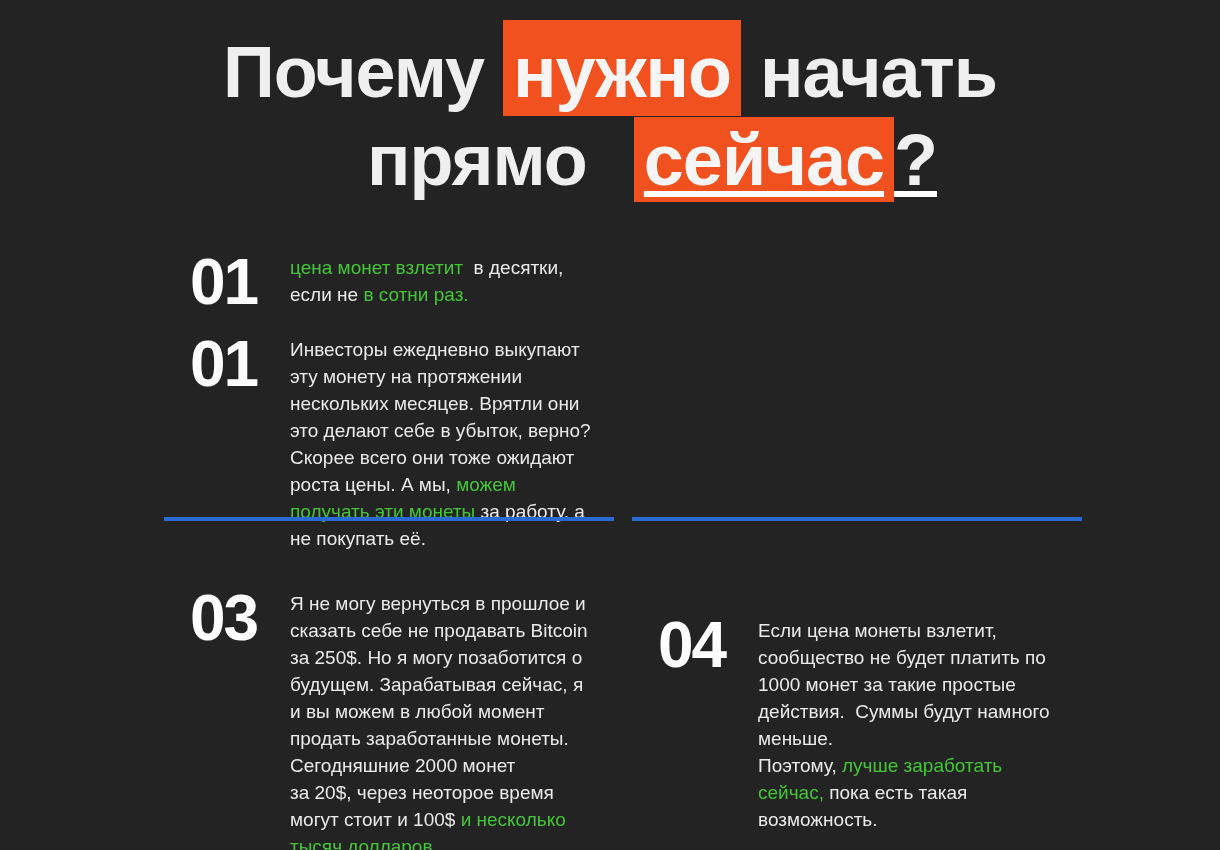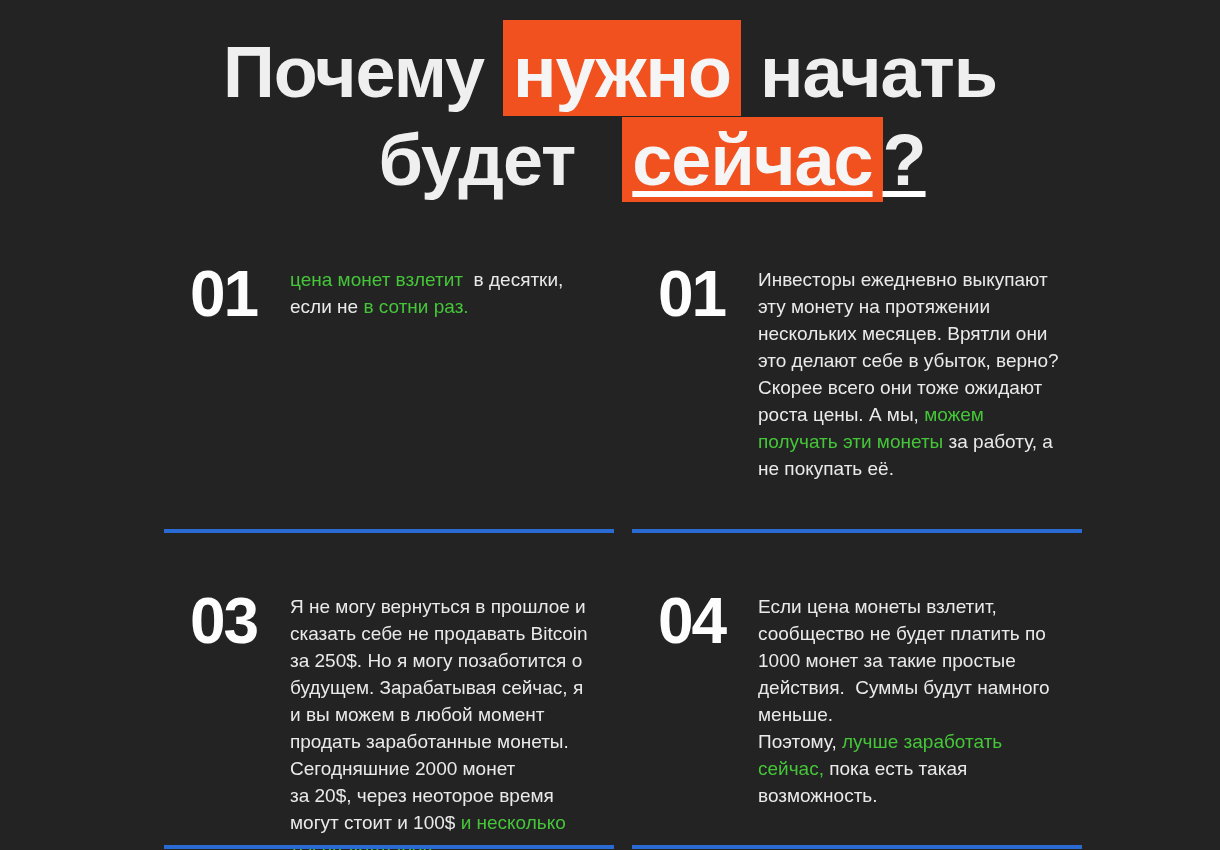--- a/index.html
+++ b/index.html
@@ -57,22 +57,22 @@
     text-decoration-skip-ink:none;
     padding-left:28px;
   }
   
   .row{
     display:flex;
     gap:18px;
     margin-left:164px;
     width:918px;
   }
-  .row1{margin-top:58px;height:267px;}
-  .row2{margin-top:56px;height:256px;}
+  .row1{margin-top:46px;height:267px;flex-direction:column;}
+  .row2{margin-top:74px;height:256px;align-items:center;}
   .card{
     width:450px;
     display:flex;
     align-items:flex-start;
   }
   .card-number{
     width:126px;
     flex:0 0 126px;
     padding-left:26px;
     font-size:64px;
@@ -101,21 +101,21 @@
     height:4px;
     background:var(--blue);
   }
 </style>
 </head>
 <body>
 
 <div class="header">
   <h1>
     <div class="h-line"><span>Почему </span><span class="hl hl1">нужно</span><span> начать</span></div>
-    <div class="h-line h-line2"><span>будет </span><span class="u-group"><span class="hl hl2">сейчас</span><span>?</span></span></div>
+    <div class="h-line h-line2"><span>прямо </span><span class="u-group"><span class="hl hl2">сейчас</span><span>?</span></span></div>
   </h1>
 </div>
 
 <div class="row row1">
   <div class="card">
     <div class="card-number">01</div>
     <div class="card-text"><span class="green">цена монет взлетит</span><span>  в десятки,
 если не </span><span class="green">в сотни раз.</span></div>
   </div>
   <div class="card">

